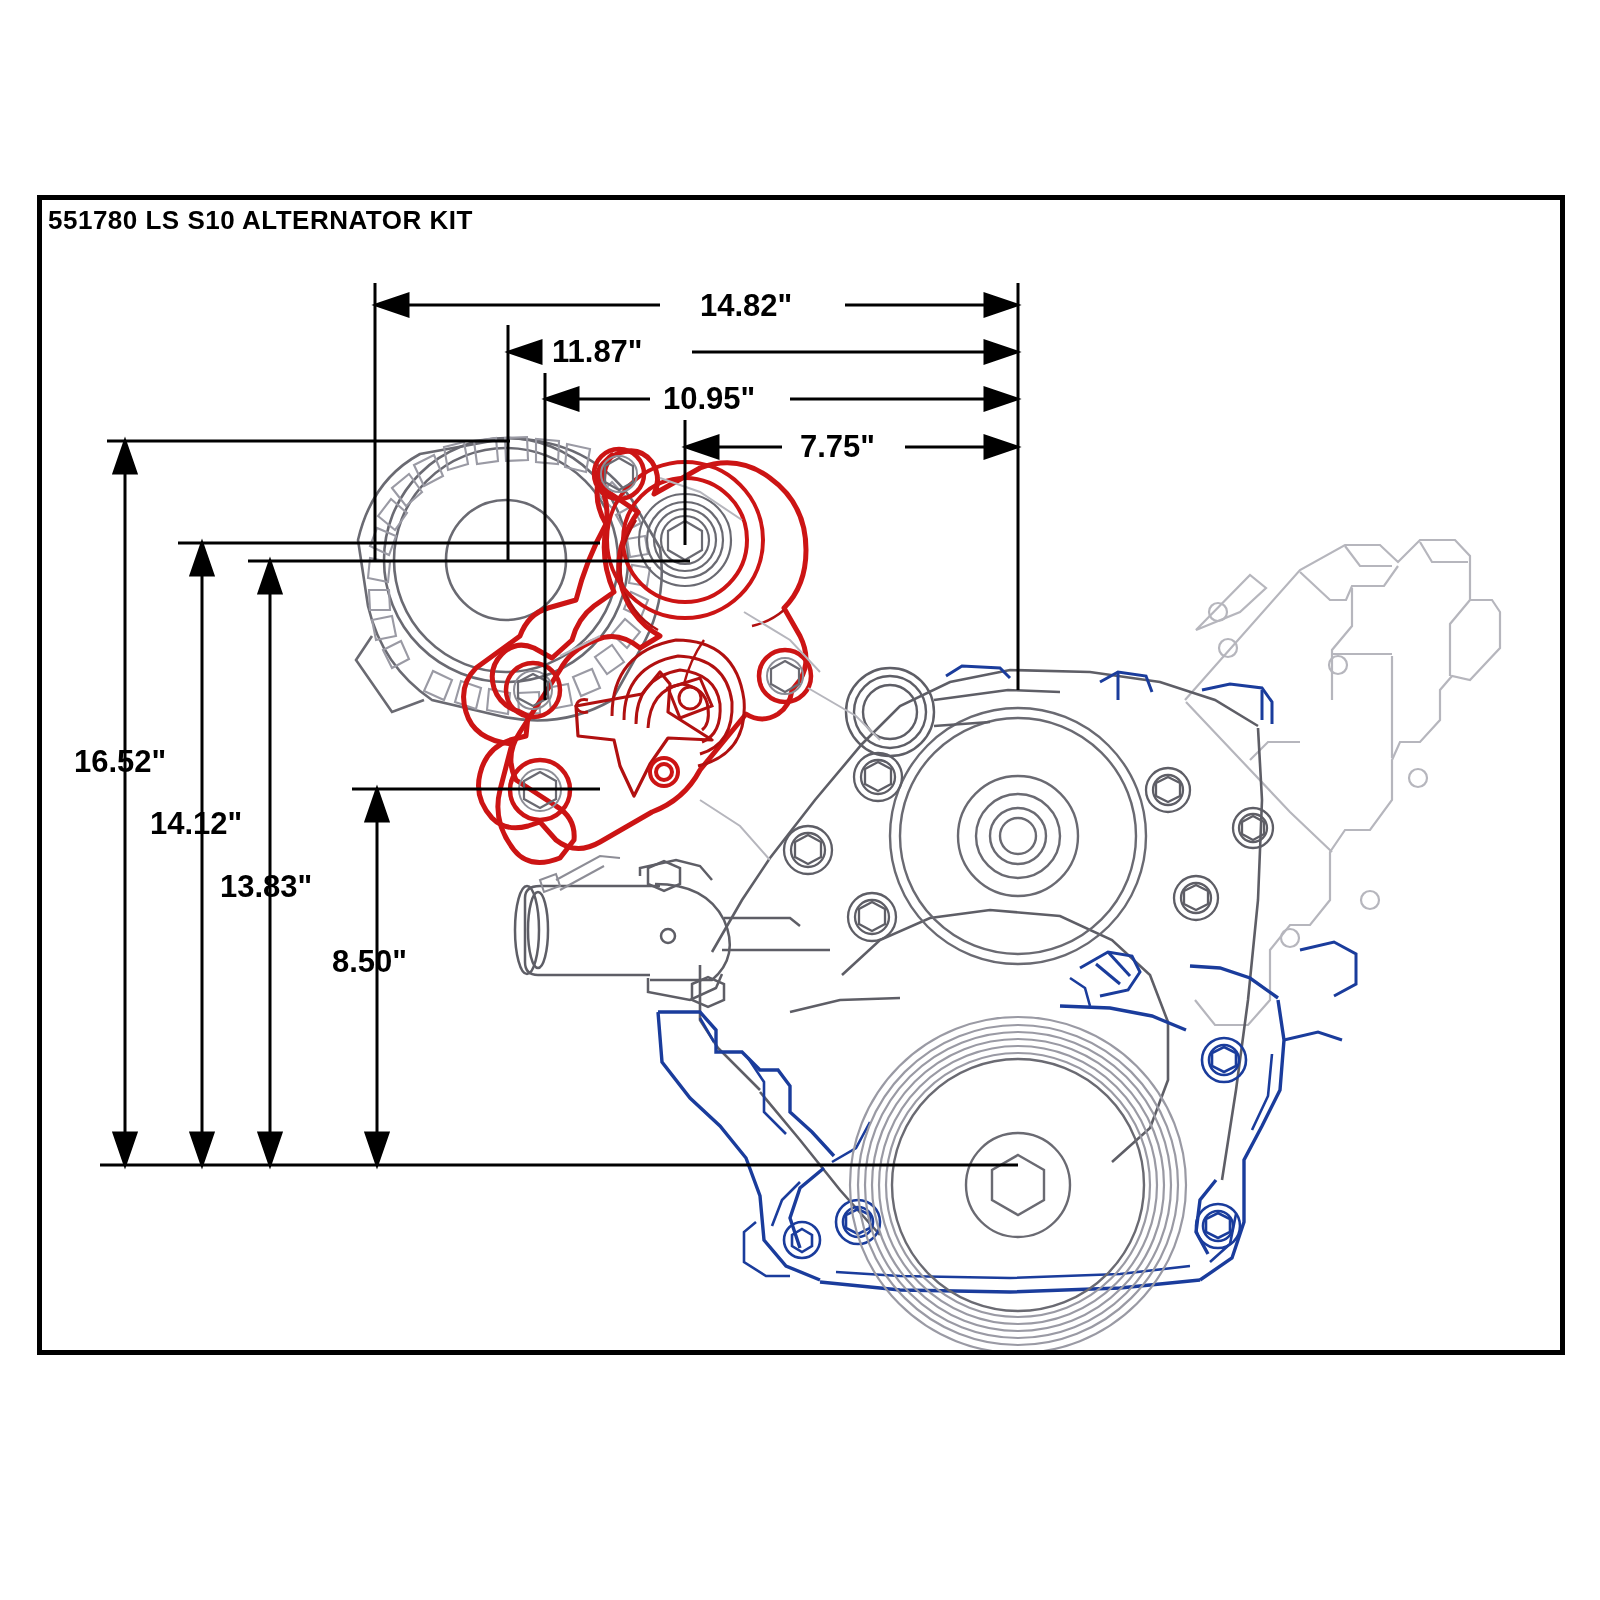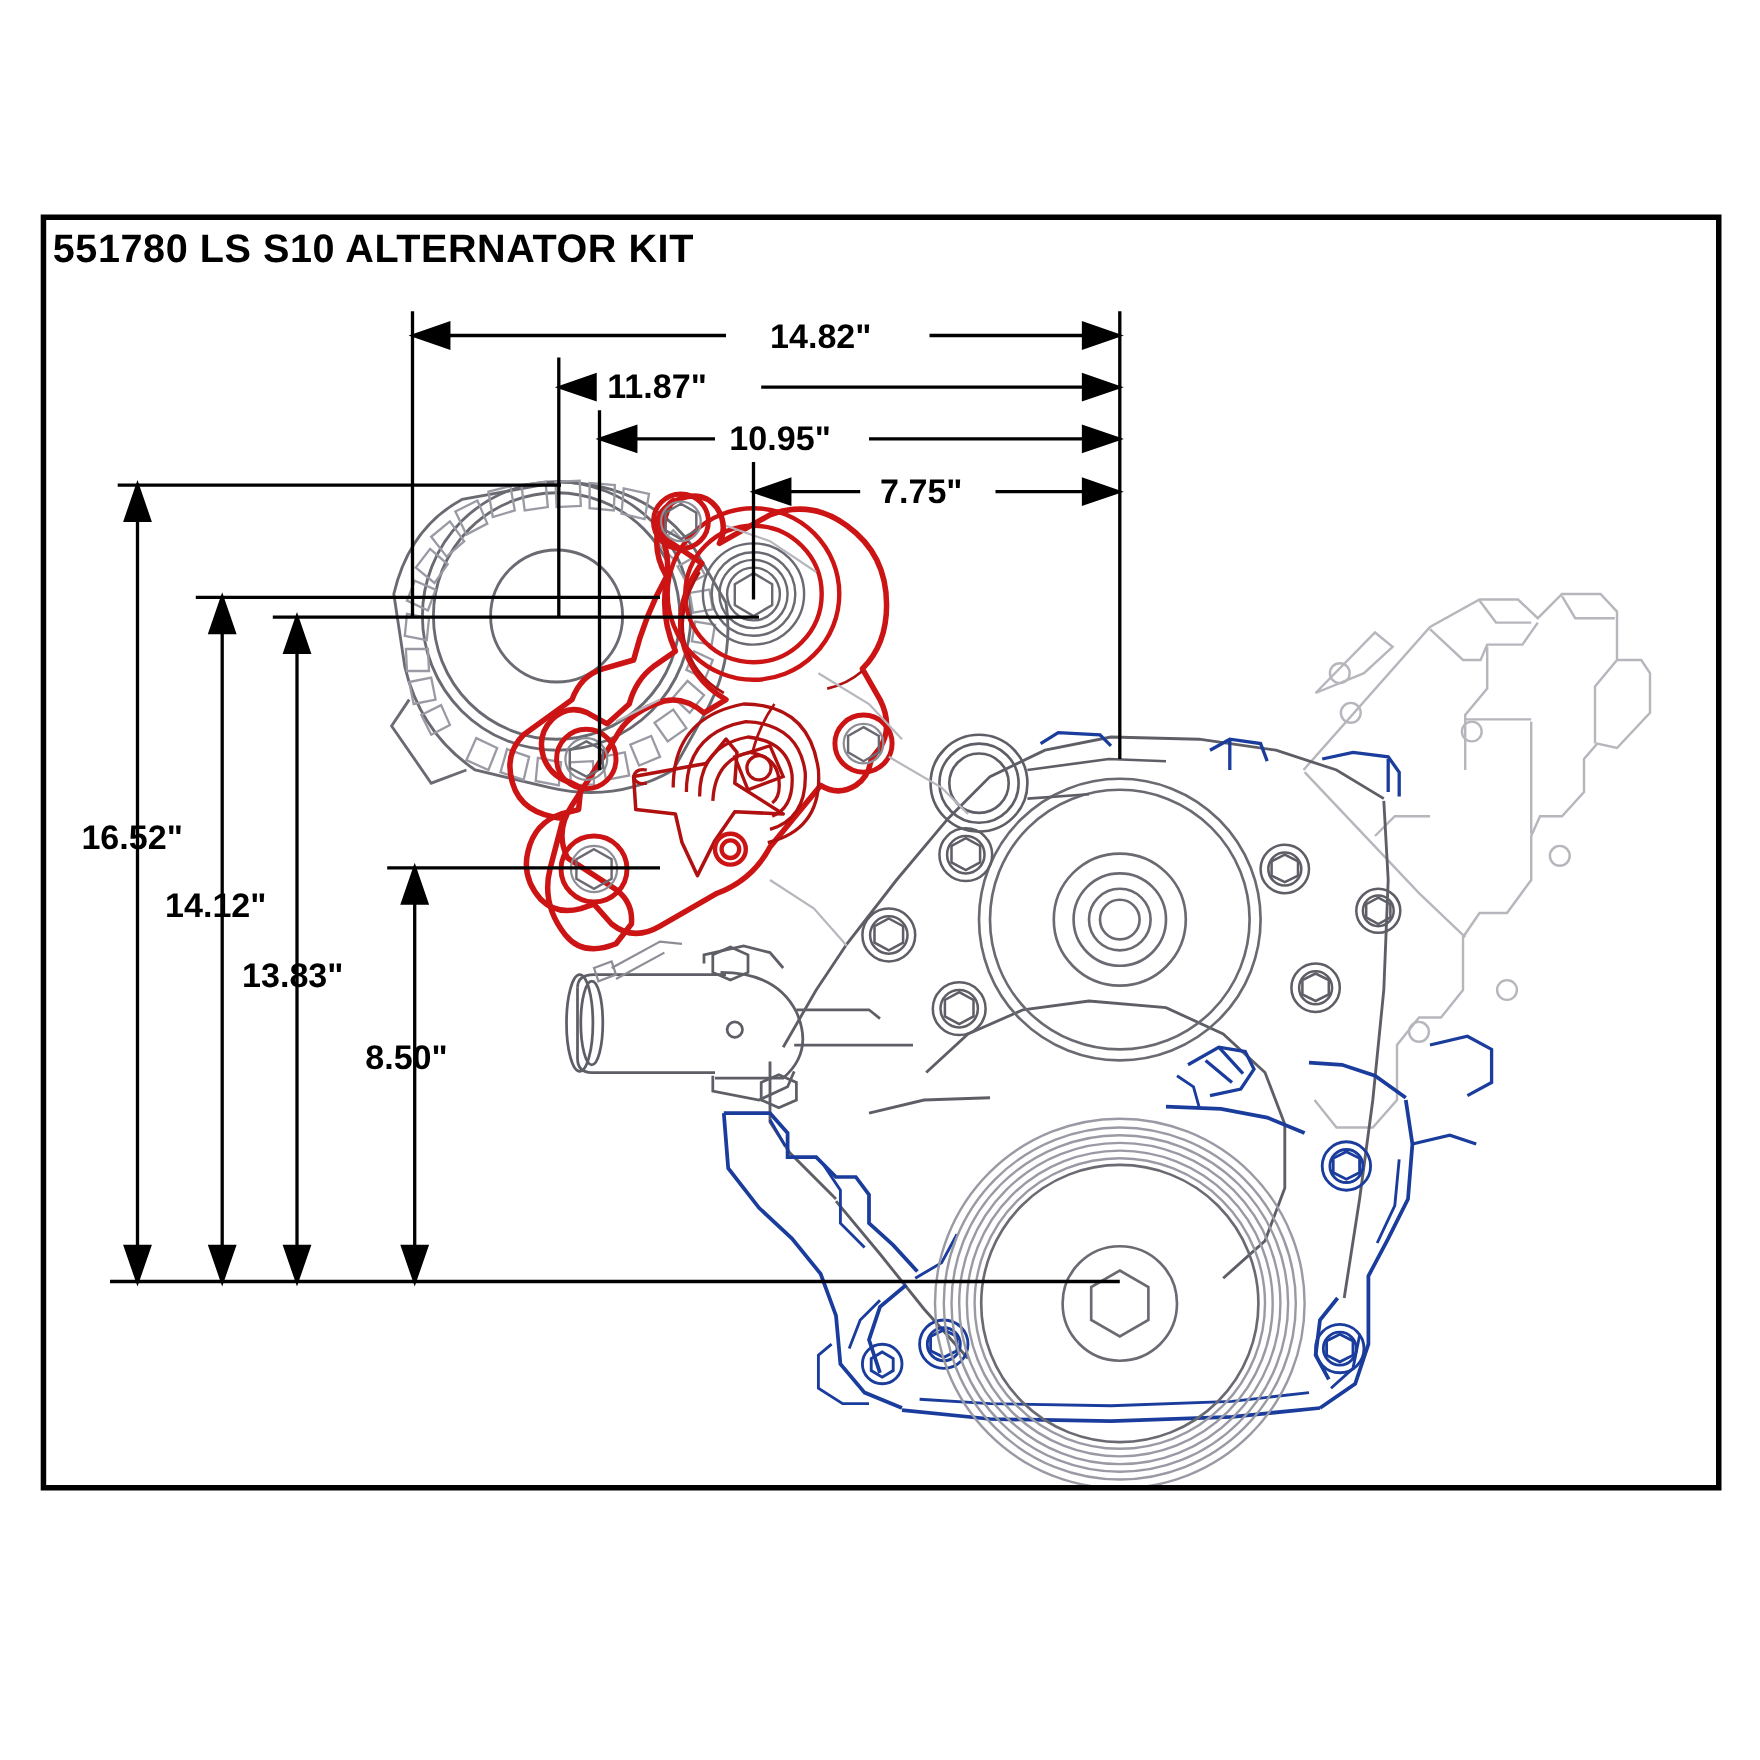--- a/index.html
+++ b/index.html
@@ -24,21 +24,21 @@
     width: 1528px;
     height: 1160px;
     border: 5px solid #000000;
     box-sizing: border-box;
     background: #ffffff;
   }
   #title-text {
     position: absolute;
     left: 48px;
     top: 205px;
-    font-size: 36px;
+    font-size: 26px;
     font-weight: bold;
     letter-spacing: 0.5px;
     color: #000000;
     white-space: nowrap;
   }
   svg.layer {
     position: absolute;
     left: 0;
     top: 0;
     width: 1600px;

